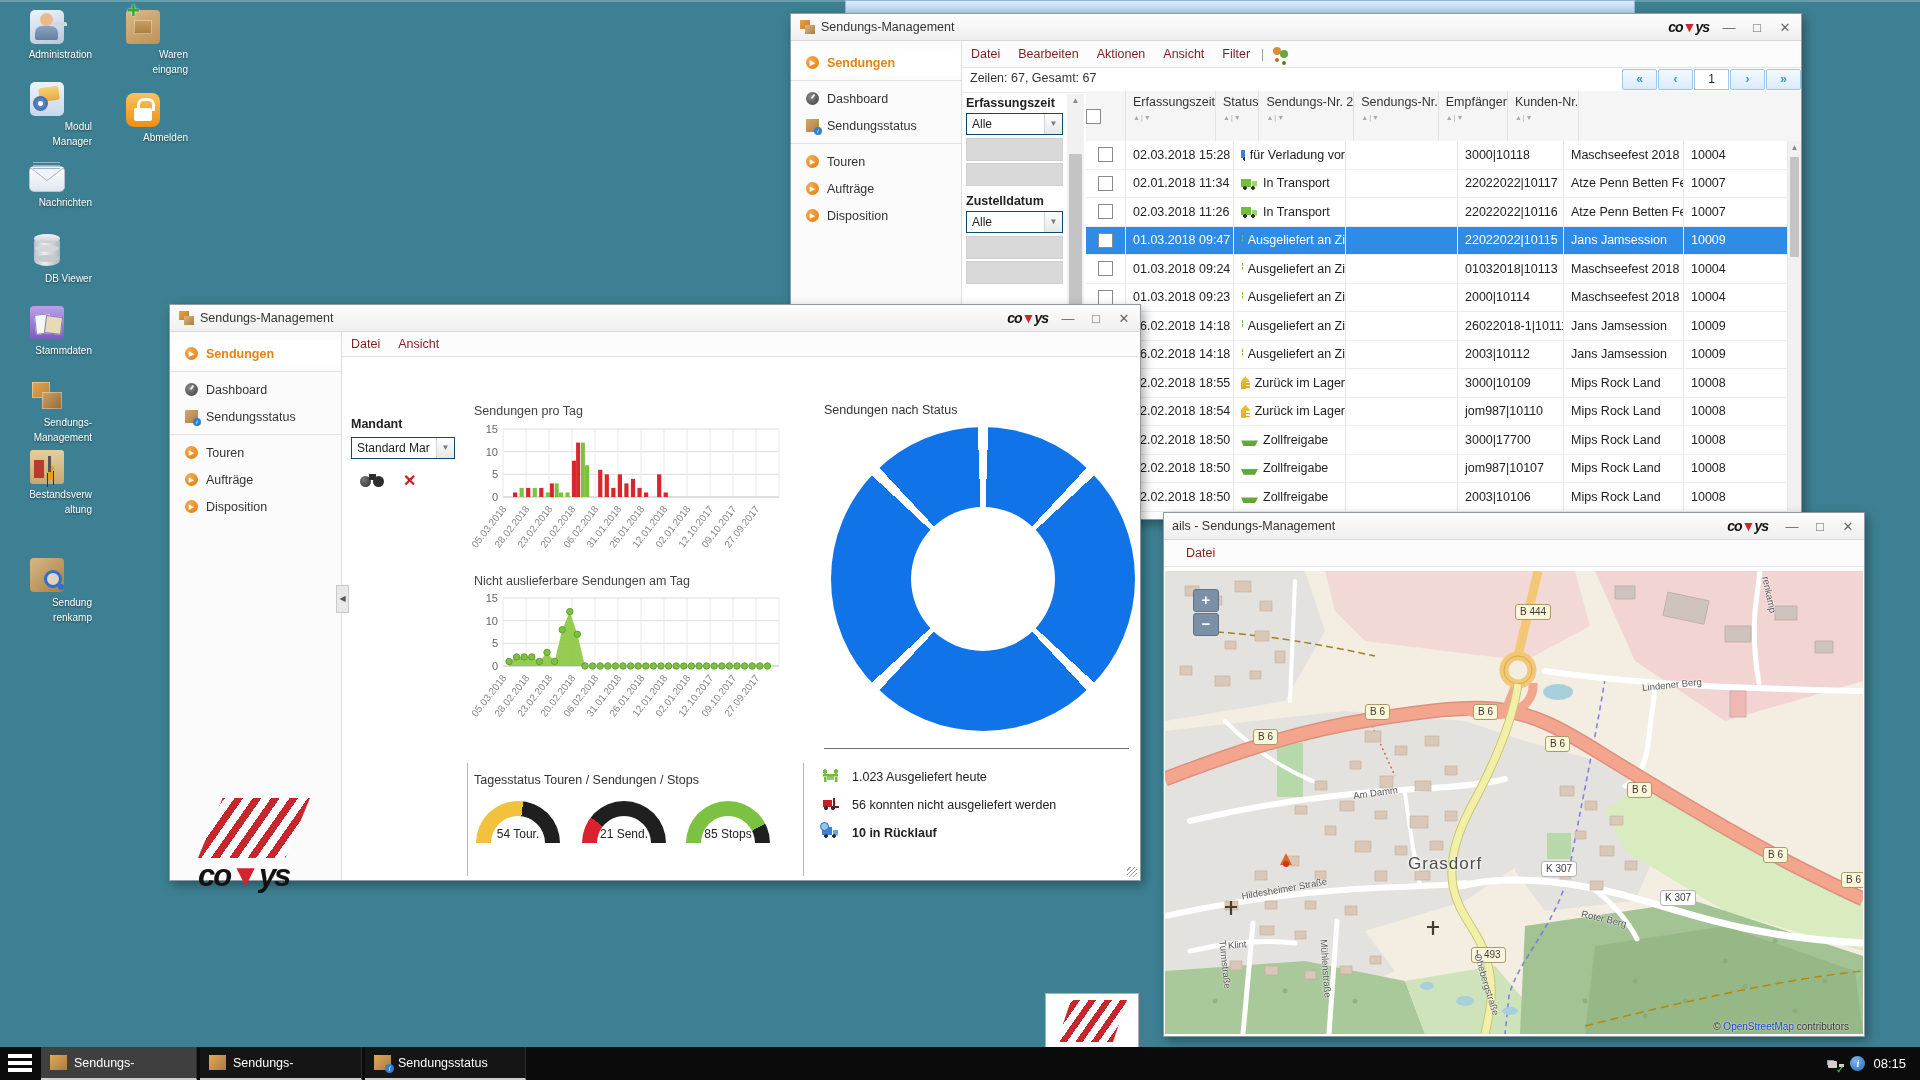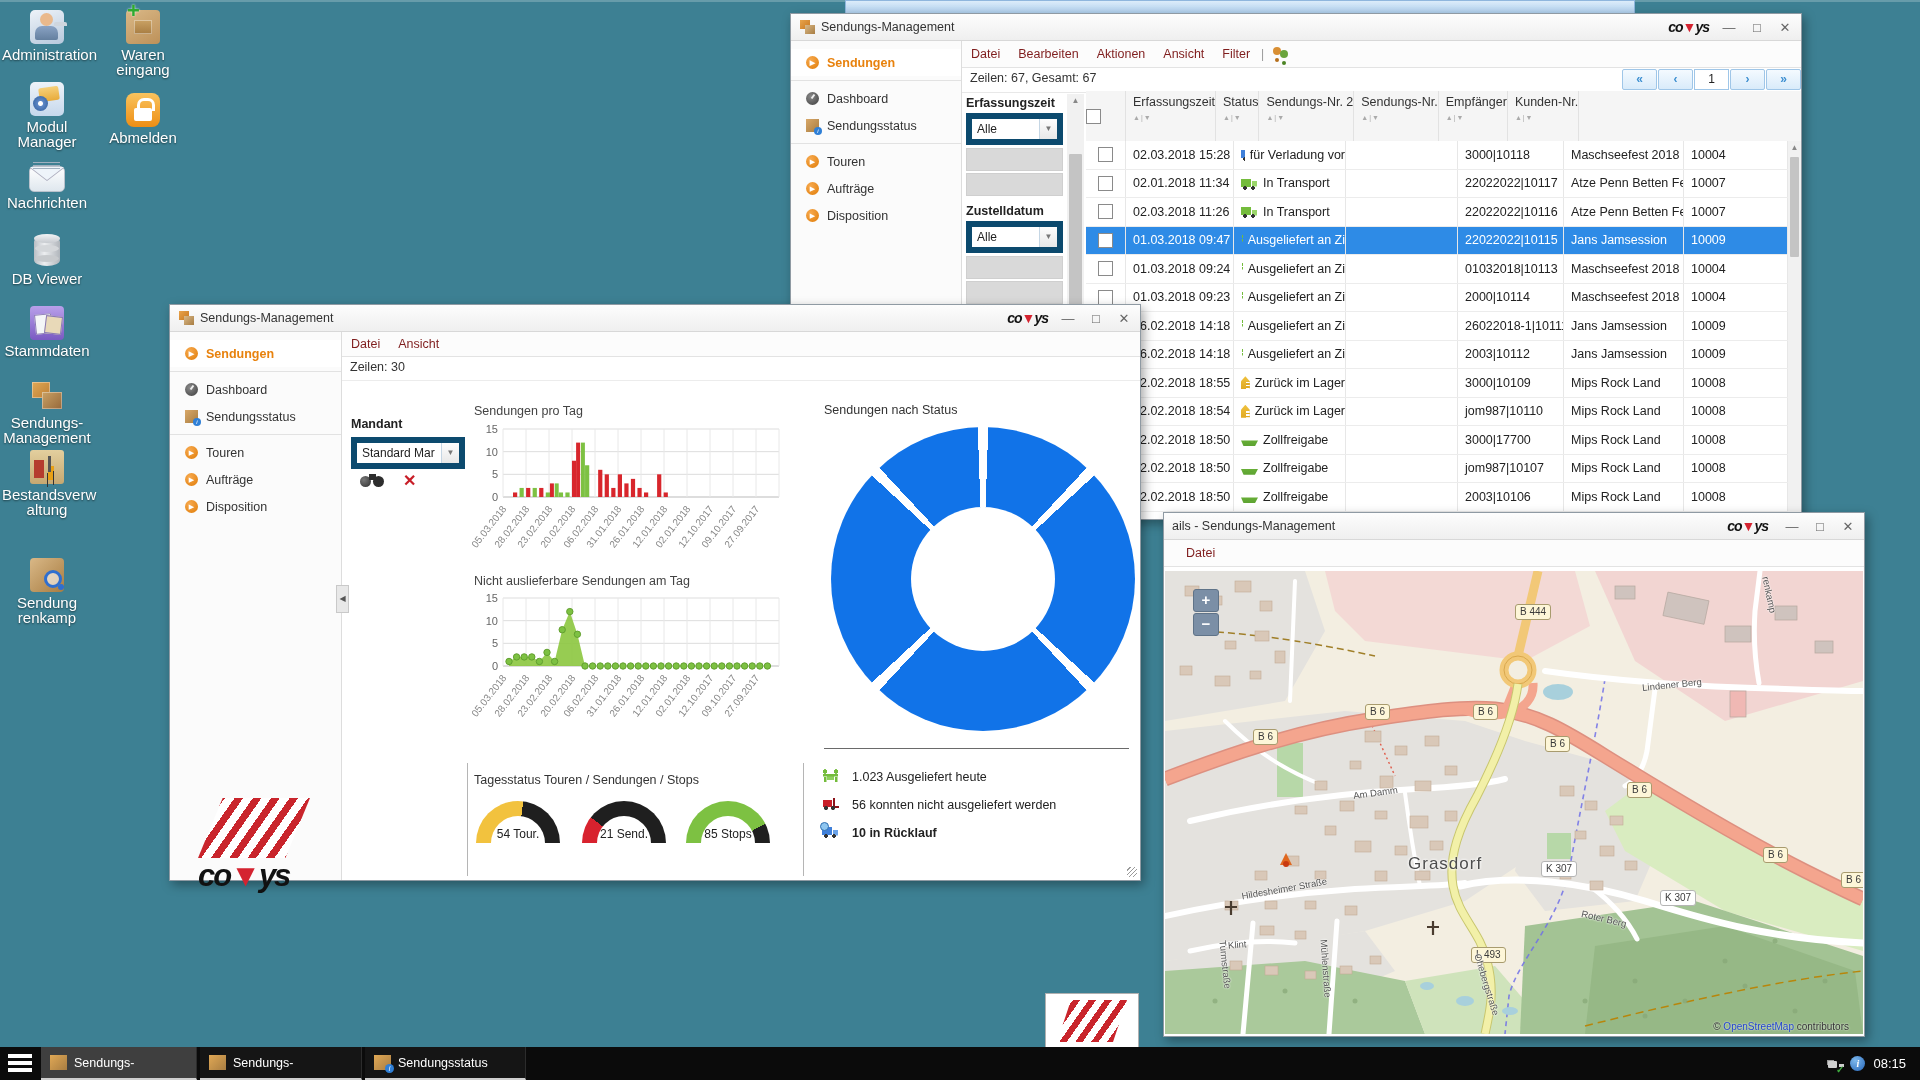--- a/index.html
+++ b/index.html
@@ -1,21 +1,21 @@
 <!DOCTYPE html>
 <html><head>
 <meta charset="utf-8">
 <style>
   html,body{margin:0;padding:0}
   body{font-family:"Liberation Sans",sans-serif;font-size:12px;color:#222}
   #screen{position:relative;width:1920px;height:1080px;background:#3d8093;overflow:hidden}
   #screen:before{content:"";position:absolute;left:0;top:0;right:0;height:2px;background:rgba(255,255,255,.22)}
 
   
-  .dicon{position:absolute;width:90px;text-align:center;color:#fff;text-shadow:0 1px 2px rgba(0,0,0,.55);font-size:15px;line-height:15px;cursor:default}
+  .dicon{position:absolute;width:90px;text-align:right;color:#fff;text-shadow:0 1px 2px rgba(0,0,0,.55);font-size:10px;line-height:15px;cursor:default}
   .art{width:34px;height:34px;margin:0 auto 3px;border-radius:5px;position:relative}
   .art.admin{background:linear-gradient(160deg,#eef3f9,#b6c8dc)}
   .art.admin:before{content:"";position:absolute;left:10px;top:3px;width:13px;height:13px;border-radius:50%;background:#eab98c}
   .art.admin:after{content:"";position:absolute;left:5px;top:16px;width:23px;height:14px;border-radius:7px 7px 2px 2px;background:linear-gradient(#8aa3c4,#64809f);box-shadow:14px -9px 0 -5px #cfd6de}
   .art.warein{background:linear-gradient(150deg,#d9b887,#bd9159);border-radius:4px}
   .art.warein:before{content:"+";position:absolute;left:1px;top:-7px;color:#2faa2f;font-size:22px;font-weight:bold;text-shadow:0 0 2px #fff}
   .art.warein:after{content:"";position:absolute;left:8px;top:10px;width:18px;height:14px;background:linear-gradient(#caa265,#a87d42);box-shadow:inset 0 0 0 1px rgba(255,255,255,.4)}
   .art.modul{background:linear-gradient(#eef3f9,#c6d8ec)}
   .art.modul:before{content:"";position:absolute;left:9px;top:5px;width:20px;height:14px;background:linear-gradient(#f6d07a,#e8ab3a);border-radius:2px;transform:rotate(-8deg)}
   .art.modul:after{content:"";position:absolute;left:3px;top:14px;width:15px;height:15px;border-radius:50%;background:radial-gradient(circle at 50% 50%,#fff 2px,#5c86c5 3px,#3e6aa8 8px)}
@@ -98,21 +98,21 @@
     radial-gradient(circle at 11px 11px,#333 1.8px,transparent 2.3px),
     linear-gradient(#c81e28,#c81e28) 1px 3px/9px 7px no-repeat,
     linear-gradient(#8c1219,#8c1219) 11px 1px/2px 10px no-repeat,
     linear-gradient(#8c1219,#8c1219) 13px 9px/4px 2px no-repeat}
 
   
   .infotext{font-size:12.5px;color:#333}
   .pagebtn{position:absolute;width:33px;height:19px;background:linear-gradient(#f4faff,#d9ebfa);border:1px solid #9fc6e8;border-radius:2px;color:#3d8fd1;text-align:center;line-height:18px;font-size:12px;font-weight:bold}
   .pagebox{position:absolute;width:33px;height:19px;background:#fff;border:1px solid #9fc6e8;text-align:center;line-height:19px;font-size:12px;color:#222}
   .filterlabel{font-weight:bold;font-size:12.5px;color:#222}
-  .selbox{position:relative;height:20px;background:#fff;border:6px solid #0c4a6e;font-size:12px;line-height:20px;padding-left:5px;color:#222;overflow:hidden;white-space:nowrap}
+  .selbox{position:relative;height:20px;background:#fff;border:1px solid #0c4a6e;font-size:12px;line-height:20px;padding-left:5px;color:#222;overflow:hidden;white-space:nowrap}
   .selbox .dd{position:absolute;right:0;top:0;width:17px;height:100%;background:linear-gradient(#fdfdfd,#e8e8e8);border-left:1px solid #c5d6e4;color:#777;text-align:center;font-size:8px;line-height:20px}
   .grayblock{background:#d9d9d9;border:1px solid #cfcfcf}
   .vsb{position:absolute;background:#f1f1f1}
   .vsb .thumb{position:absolute;left:2px;right:2px;background:#c4c4c4;border-radius:1px}
   .vsb .arr{position:absolute;left:0;right:0;text-align:center;color:#888;font-size:8px}
 
   .thead{position:absolute;display:flex;background:#f5f5f5;border-bottom:1px solid #d9d9d9}
   .th{border-right:1px solid #e2e2e2;padding:4px 0 0 7px;box-sizing:border-box}
   .th .lb{font-size:12.5px;color:#333;display:block;white-space:nowrap;overflow:hidden}
   .th .sort{font-size:7px;color:#aaa;letter-spacing:1px}
@@ -752,23 +752,20 @@
       <div class="cosysbig" style="left:28px;top:466px">
         <div class="stripes"></div>
         <div class="word"><span>co</span><span class="red">▼</span><span>ys</span></div>
       </div>
     </div>
     <div class="collapser" style="left:166px;top:280px">◀</div>
 
     <div class="menubar" style="left:172px;right:0;top:27px;height:24px">
       <span class="menuitem"><b style="font-weight:normal">Datei</b></span>
         <span class="menuitem"><b style="font-weight:normal">Ansicht</b></span>
-    </div>
-    <div style="position:absolute;left:172px;right:0;top:51px;height:24px;border-bottom:1px solid #ececec">
-      <span class="infotext" style="position:absolute;left:8px;top:4px">Zeilen: 30</span>
     </div>
 
     <div class="filterlabel" style="position:absolute;left:181px;top:112px">Mandant</div>
     <div class="selbox" style="position:absolute;left:181px;top:132px;width:97px"><span>Standard Mar</span><span class="dd">▼</span></div>
     <div class="binoc" style="left:190px;top:168px"></div>
     <div class="redx" style="left:233px;top:166px">✕</div>
 
     <div id="chart-bar" class="charts" style="position:absolute;left:301px;top:96px;width:335px;height:186px"><svg width="335" height="186">
           <text x="3" y="14" font-size="12.5" fill="#444">Sendungen pro Tag</text>
           <text x="27" y="100" font-size="11" fill="#666" text-anchor="end">0</text>

